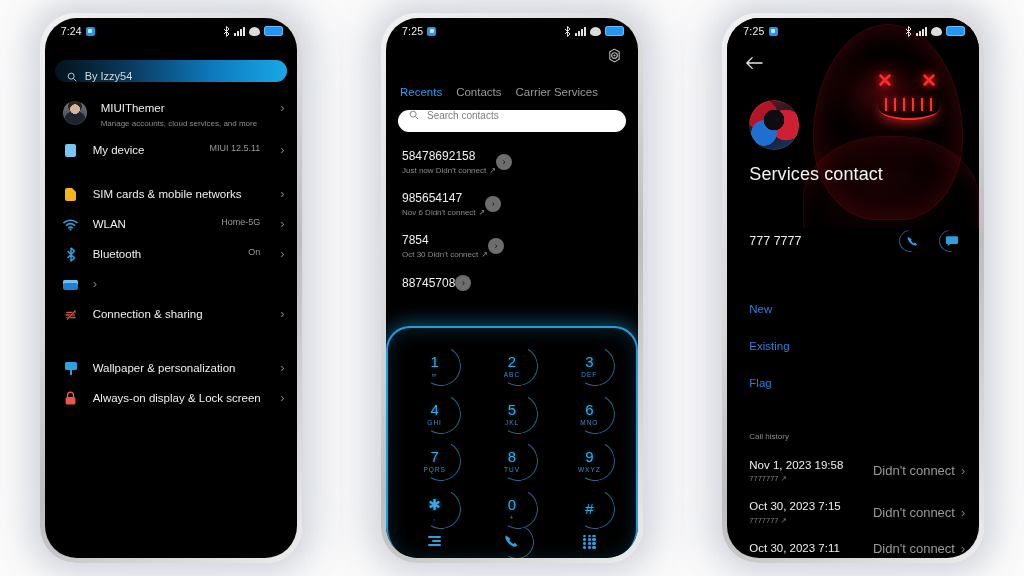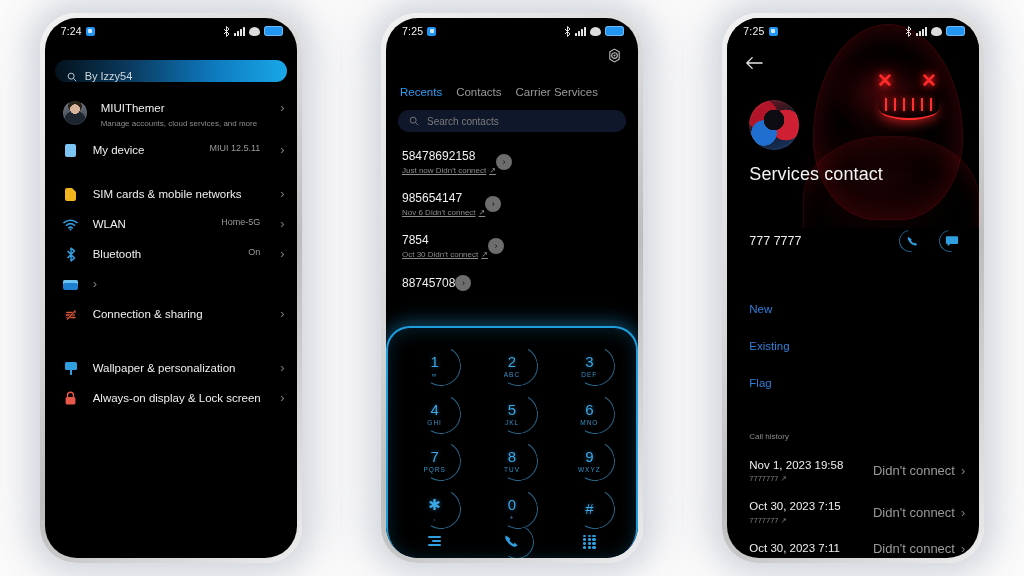--- a/index.html
+++ b/index.html
@@ -113,30 +113,30 @@
   
   .p2-gear { position:absolute; top:30px; right:16px; }
   .p2-tabs {
     display:flex; gap:14px; padding:42px 0 0 14px;
     font-size:11.5px;
   }
   .p2-tabs .tab { color:#9a9a9a; }
   .p2-tabs .tab.active { color:#2d9bf0; }
   .p2-searchbar {
     margin:12px 12px 0 12px; height:22px; border-radius:11px;
-    background:#0f172a; display:flex; align-items:center; gap:8px;
+    background:#ffffff; display:flex; gap:8px;
     padding:0 11px; font-size:10px; color:#7c7c7c;
   }
   .call-list { padding:9px 0 0 0; }
   .call-row {
     display:flex; align-items:center; justify-content:flex-start;
     padding:8px 14px 8px 16px;
   }
   .cr-num { font-size:12px; color:#f0f0f0; line-height:1.25; }
-  .cr-meta { font-size:8px; color:#8c8c8c; margin-top:2px; display:flex; gap:3px; align-items:center;text-decoration:underline; }
+  .cr-meta { font-size:8px; color:#8c8c8c; margin-top:2px; display:flex; gap:3px; align-items:center; }
   .cr-btn {
     width:16px; height:16px; border-radius:50%;
     background:#6d6d6d; color:#111; font-size:9px;
     display:flex; align-items:center; justify-content:center; flex:0 0 16px;
   }
   .dialpad {
     position:absolute; left:0; right:0; bottom:0; height:232px;
     background:#000; border-radius:24px 24px 30px 30px;
     border-top:2px solid #1f9ede;
     border-left:2px solid #1f9ede;

